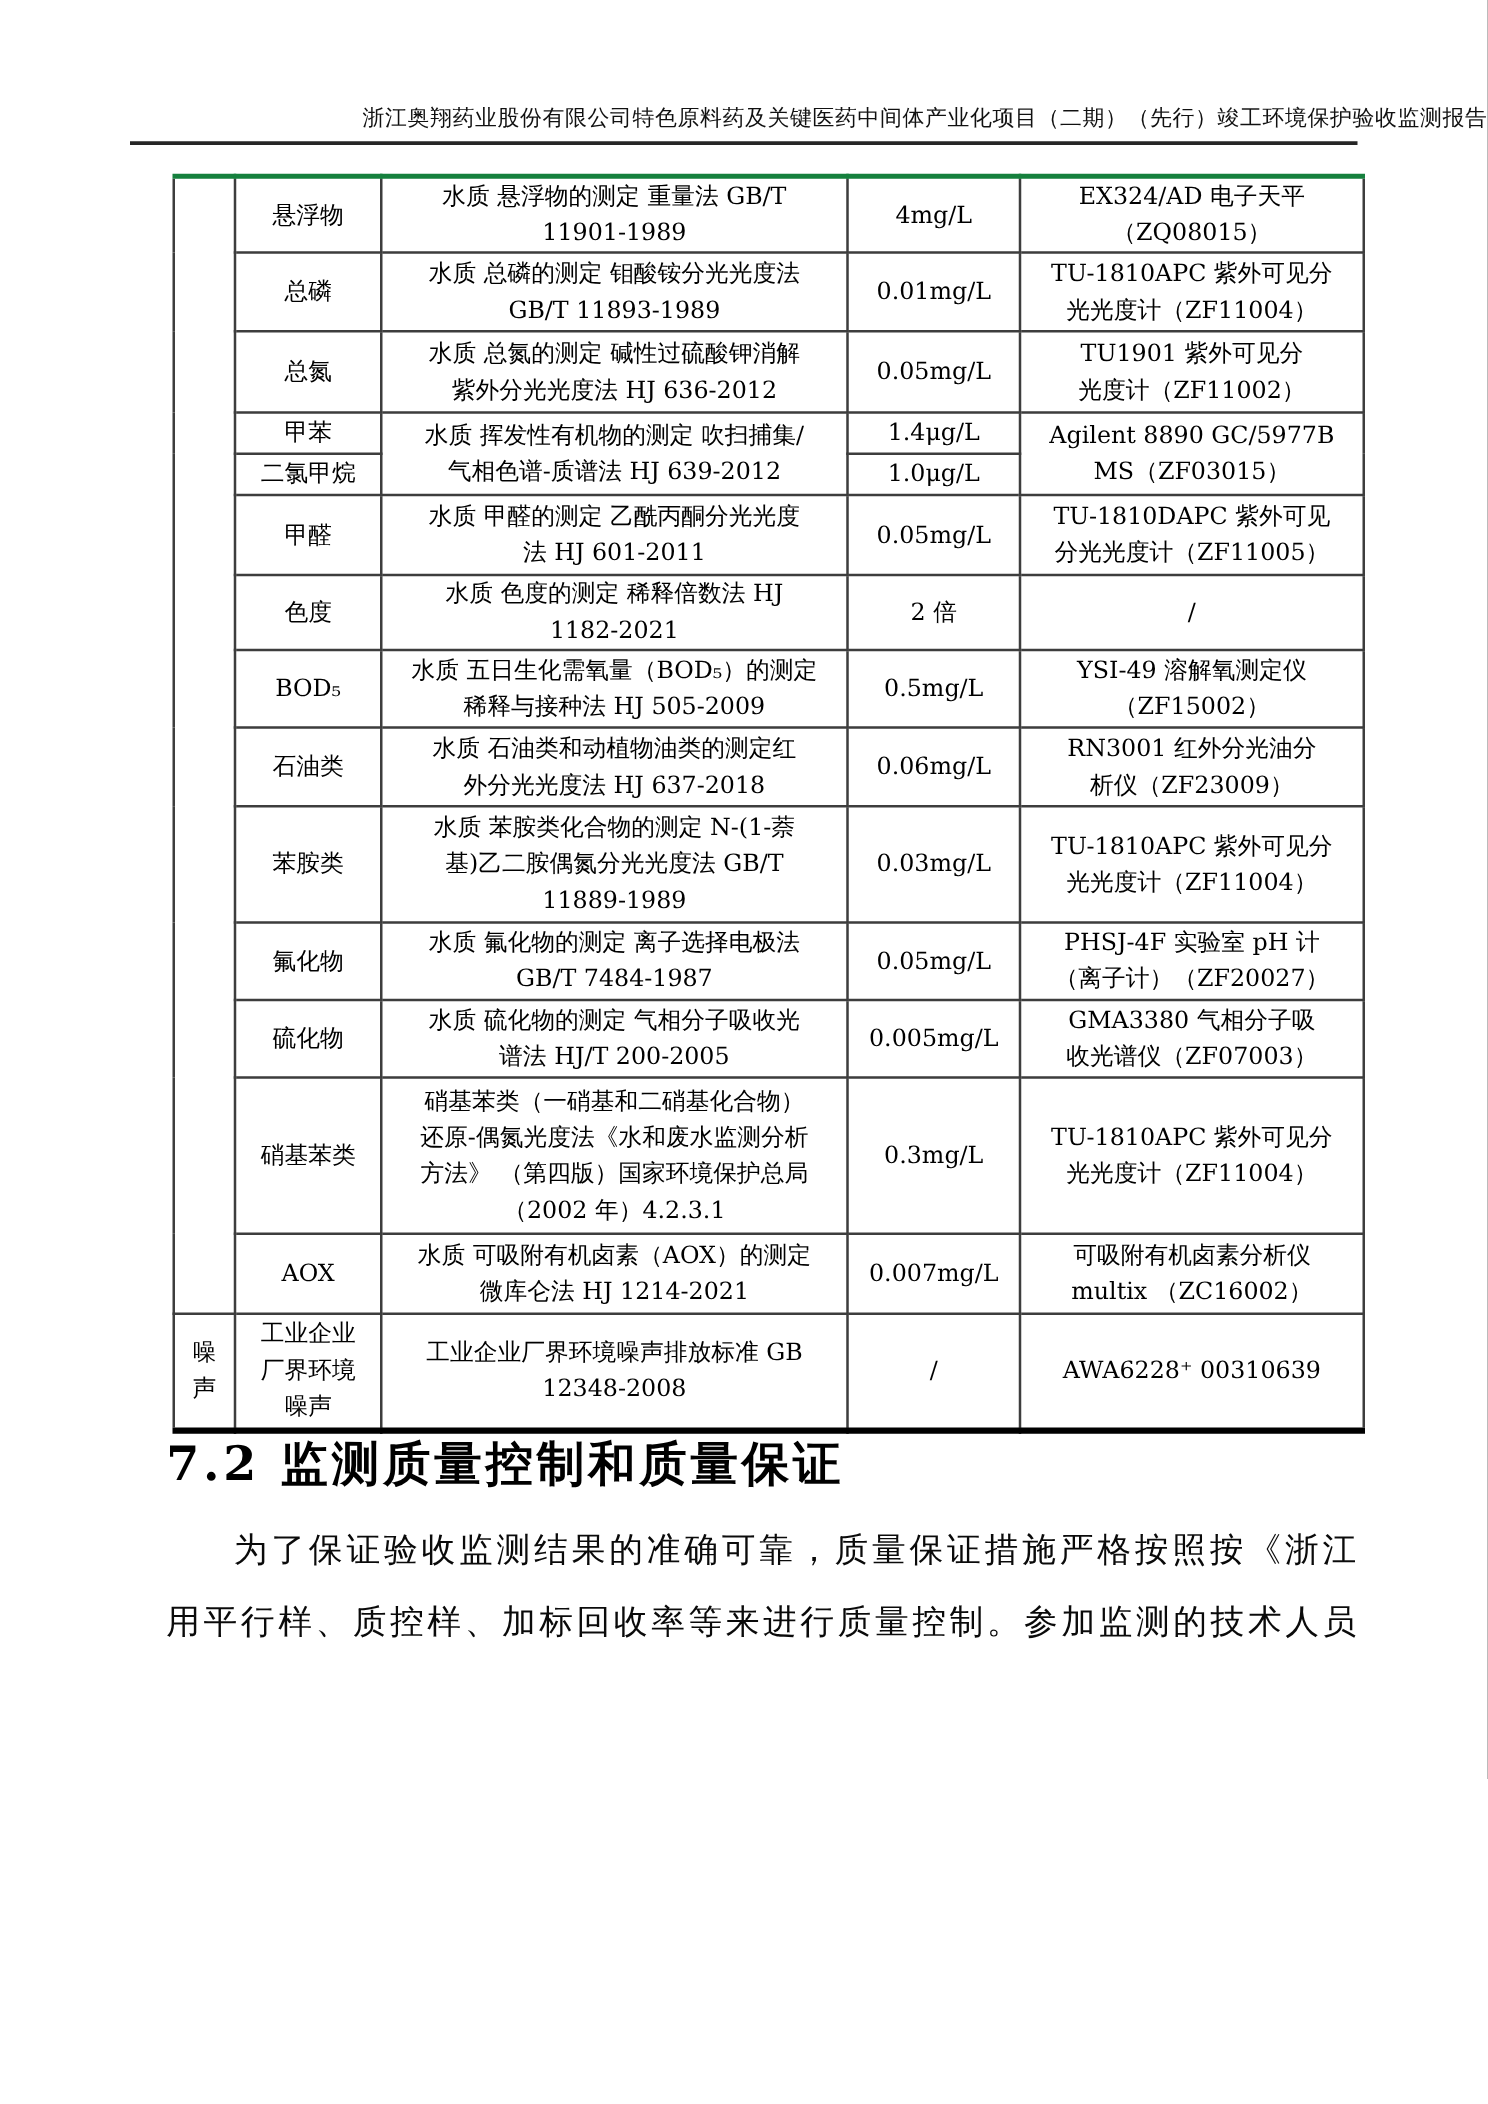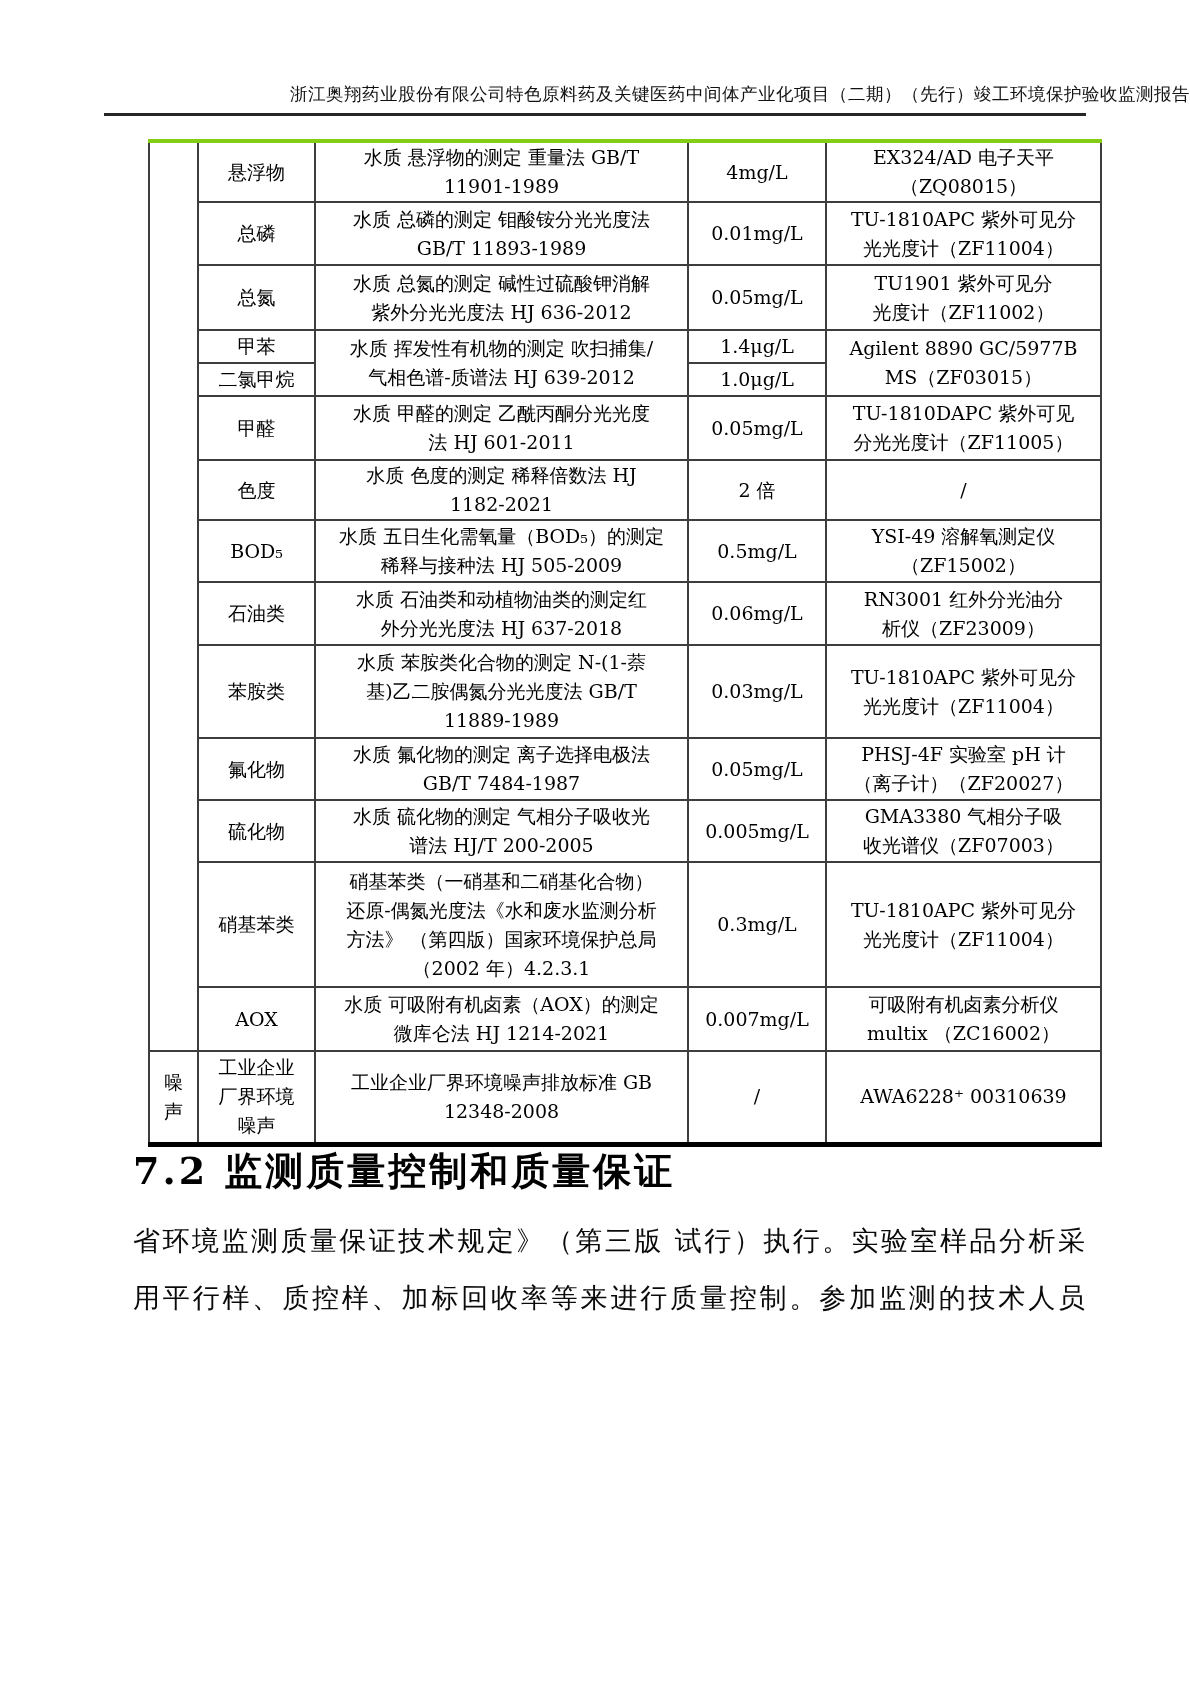--- a/index.html
+++ b/index.html
@@ -16,24 +16,24 @@
     position:absolute;top:82px;left:0;width:100%;
     text-align:right;font-size:17.5px;letter-spacing:0.5px;color:#111;
     white-space:nowrap;
   }
   .header-rule{
     position:absolute;top:113px;left:104px;width:982px;height:3px;
     background:#262626;
   }
   
   table.monitor{
-    position:absolute;left:148px;top:139px;
+    position:absolute;left:138px;top:139px;
     width:952px;
     border-collapse:collapse;table-layout:fixed;
-    border-top:4px solid #84cc16;
+    border-top:4px solid #15803d;
     border-bottom:5px solid #000;
   }
   table.monitor td{
     border:2px solid #3d3d3d;
     text-align:center;vertical-align:middle;
     font-size:19px;line-height:29px;
     white-space:pre-line;
     padding:0 2px;
     overflow:hidden;
   }
@@ -203,18 +203,18 @@
 12348-2008</td>
         <td>/</td>
         <td>AWA6228⁺ 00310639</td>
       </tr>
     </tbody>
   </table>
 
   <div class="section-heading">7.2 监测质量控制和质量保证</div>
 
   <div class="body-text">
-    <div class="line">省环境监测质量保证技术规定》（第三版 试行）执行。实验室样品分析采</div>
+    <div class="line indent">为了保证验收监测结果的准确可靠，质量保证措施严格按照按《浙江</div>
     <div class="line">用平行样、质控样、加标回收率等来进行质量控制。参加监测的技术人员</div>
   </div>
 
 
 </div>
 
 </body></html>

